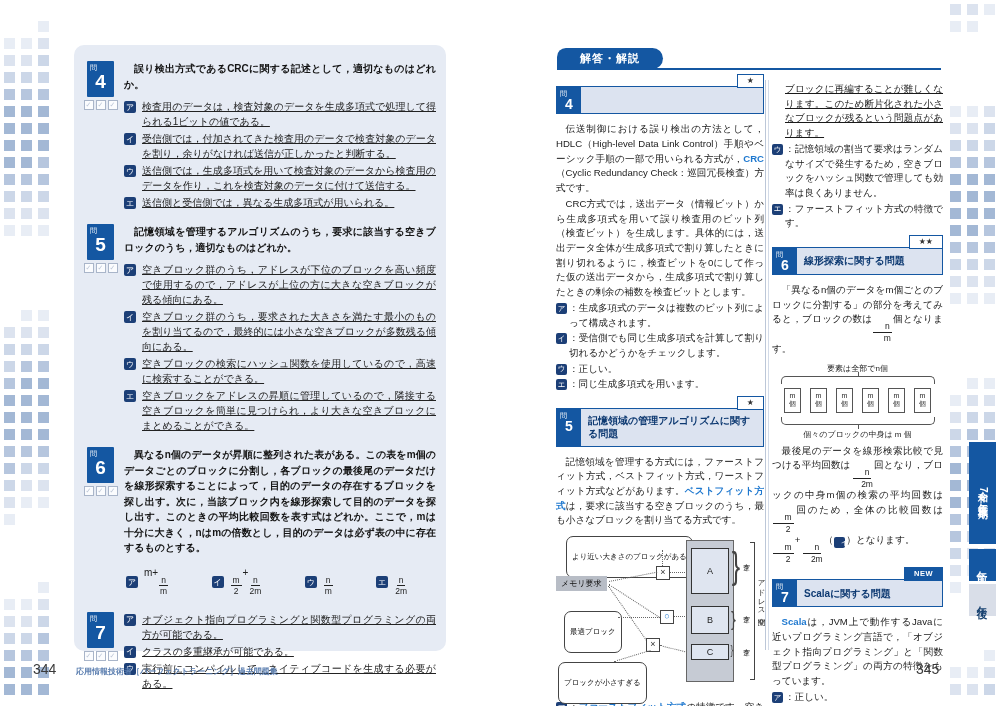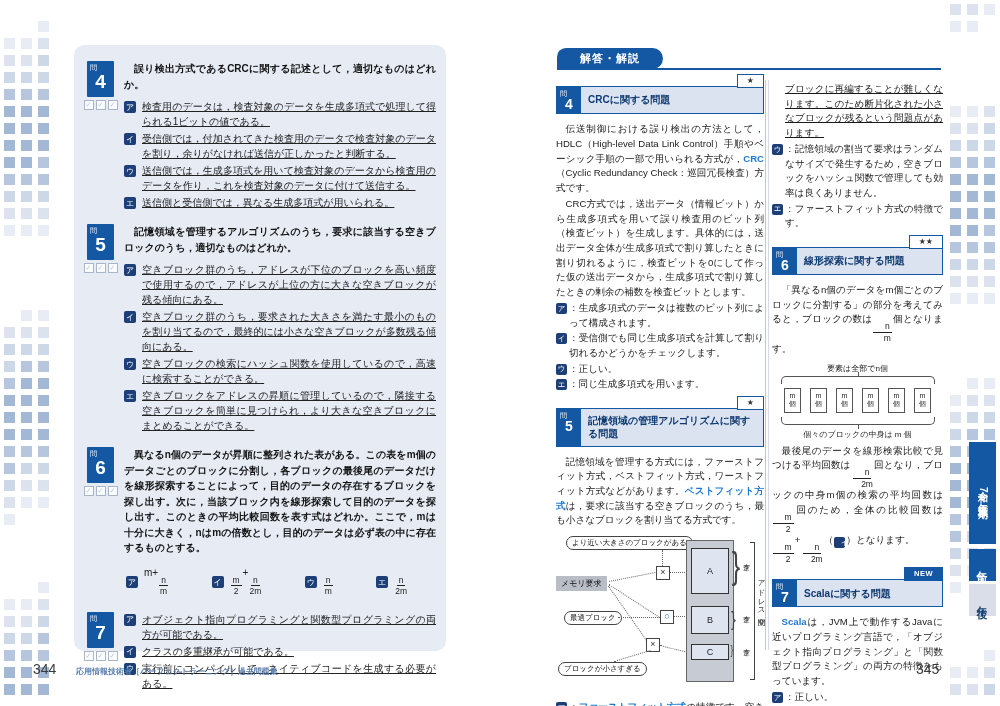--- a/index.html
+++ b/index.html
@@ -53,21 +53,21 @@
   .p{font-size:9.6px;line-height:1.52;color:#1a1a1a;text-indent:1em;text-align:justify;margin:0 0 2px 0;}
   .p.noind{text-indent:0;text-decoration:underline;}
   .hl{color:#1e78cf;font-weight:bold;}
   .ai{display:flex;font-size:9.6px;line-height:1.52;color:#1a1a1a;margin-top:1px;}
   .ai .chip{margin:2px 2px 0 0;width:11px;height:11px;font-size:7.5px;}
   .ai-text{text-align:justify;min-width:0;}
   .chip.inline{vertical-align:-2px;margin:0 1px;width:11px;height:11px;font-size:7.5px;}
 
   
   .d5{position:relative;width:208px;height:158px;margin:8px 0 6px 0;font-family:"Liberation Sans","DejaVu Sans",sans-serif;}
-  .callout{position:absolute;border:1px solid #444;border-radius:7px;background:#fff;font-size:7.5px;padding:1px 5px;color:#111;white-space:nowrap;}
+  .callout{position:absolute;border:1px solid #444;border-radius:7px;background:#fff;font-size:7.5px;padding:15px 5px;color:#111;white-space:nowrap;}
   .memreq{position:absolute;background:#b8bdc6;font-size:8px;padding:2px 5px;color:#111;}
   .sym{position:absolute;width:12px;height:12px;border:1px solid #444;background:#fff;font-size:9px;line-height:11px;text-align:center;color:#333;}
   .sym.o{color:#1e78cf;}
   .dl{position:absolute;transform-origin:left top;}
   .dash-h{border-top:1px dotted #666;height:0;}
   .dash-v{border-left:1px dotted #666;width:0;}
   .addr{position:absolute;left:130px;top:4px;width:46px;height:140px;background:#c6cbd4;border:1px solid #666;}
   .blk{position:absolute;left:135px;width:36px;background:#dfe5f0;border:1px solid #333;font-size:9px;color:#222;display:flex;align-items:center;justify-content:center;}
   .cbr{position:absolute;color:#444;line-height:1;transform:scaleX(.7);}
   .free{position:absolute;writing-mode:vertical-rl;font-size:7px;color:#222;letter-spacing:1px;}
@@ -437,21 +437,20 @@
   <div class="divider1"></div>
   <div class="divider2"></div>
 
   <div class="col col1">
 
     <div class="sec first">
       <div class="sec-num">
         <span class="sec-q">問</span>
         <span class="sec-n">4</span>
       </div>
-      <div class="sec-title">CRCに関する問題</div>
       <div class="sec-star">★</div>
     </div>
     <p class="p"><span>伝送制御における誤り検出の方法として，HDLC（High-level Data Link Control）手順やベーシック手順の一部で用いられる方式が，</span><span class="hl">CRC</span><span>（Cyclic Redundancy Check：巡回冗長検査）方式です。</span></p>
     <p class="p">CRC方式では，送出データ（情報ビット）から生成多項式を用いて誤り検査用のビット列（検査ビット）を生成します。具体的には，送出データ全体が生成多項式で割り算したときに割り切れるように，検査ビットを0にして作った仮の送出データから，生成多項式で割り算したときの剰余の補数を検査ビットとします。</p>
     <div class="ai">
       <span class="chip">ア</span>
       <span class="ai-text">：生成多項式のデータは複数のビット列によって構成されます。</span>
     </div>
     <div class="ai">
       <span class="chip">イ</span>

